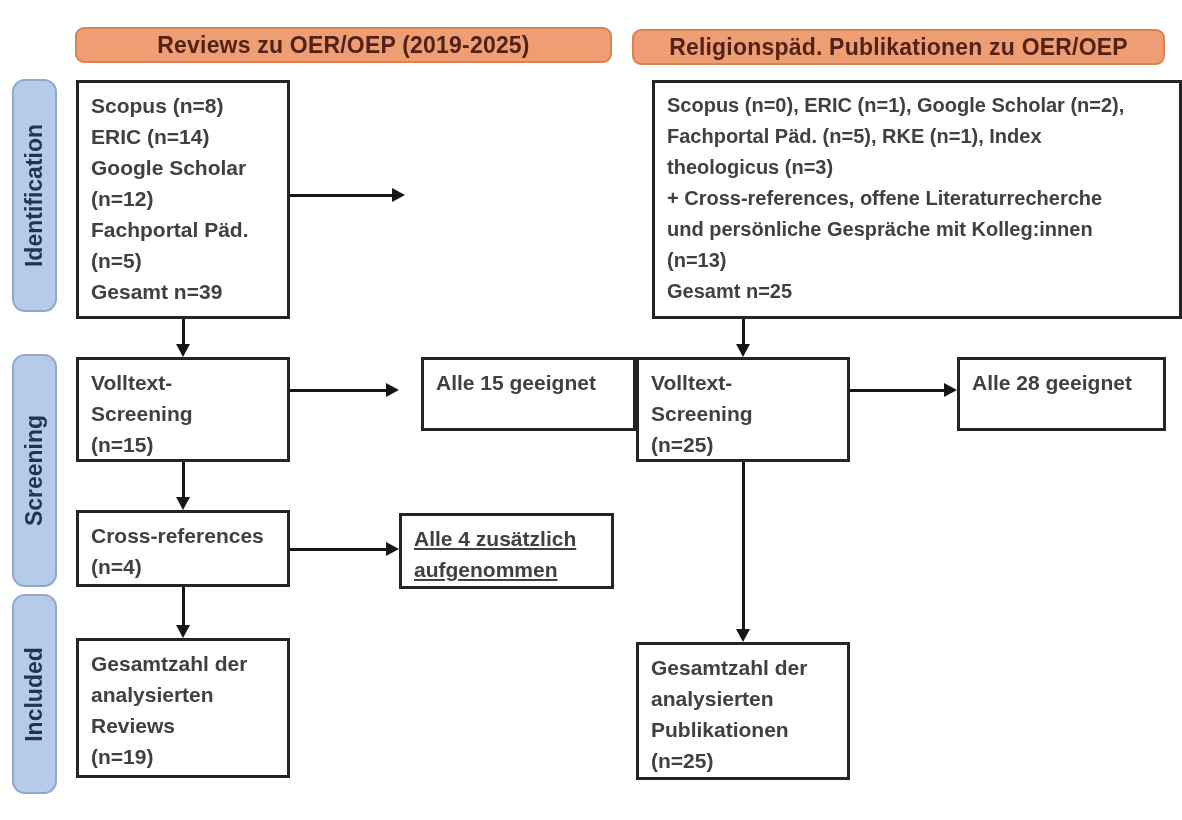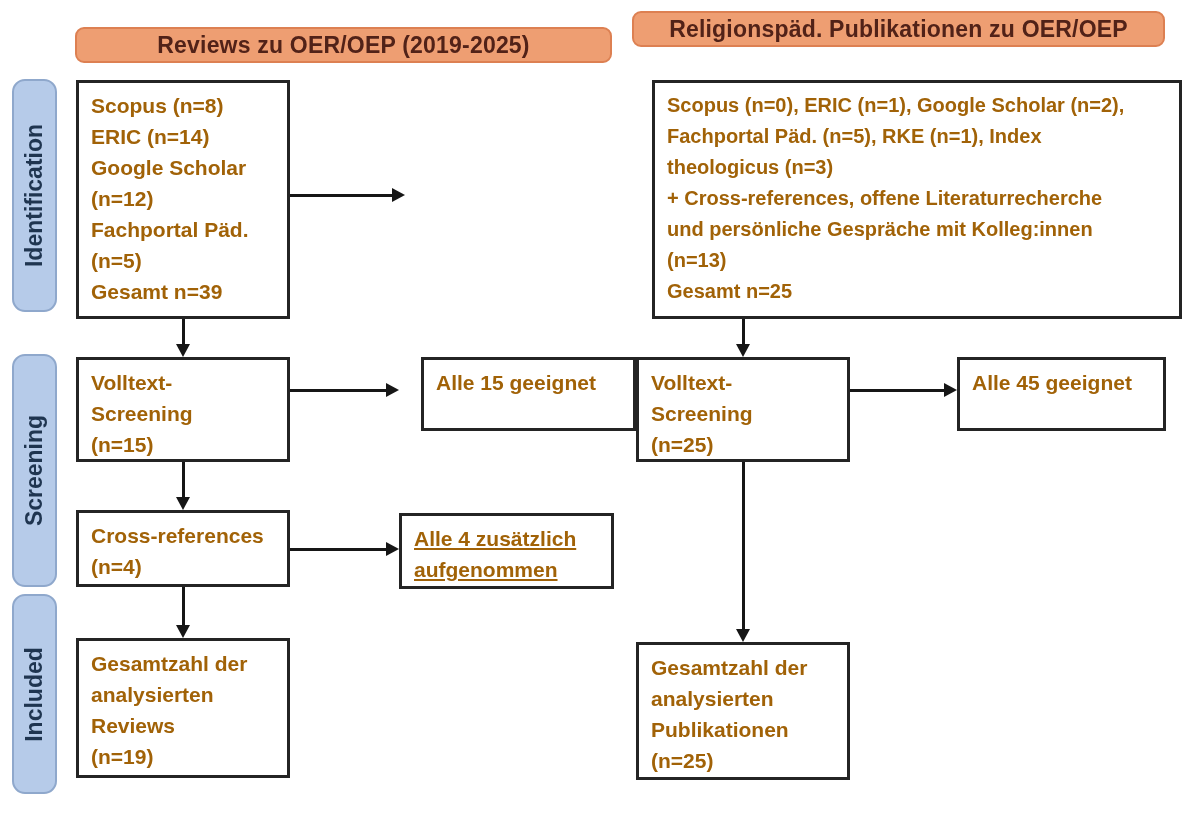--- a/index.html
+++ b/index.html
@@ -21,21 +21,21 @@
     border-radius: 9px;
     box-sizing: border-box;
     color: #512218;
     font-size: 23px;
     font-weight: 700;
     text-align: center;
     line-height: 32px;
     letter-spacing: 0.2px;
   }
   #header-left  { left: 75px;  top: 27px; width: 537px; }
-  #header-right { left: 632px; top: 11px; width: 533px; }
+  #header-right { left: 632px; top: 29px; width: 533px; }
 
   
   .stage-label {
     position: absolute;
     left: 12px;
     width: 45px;
     background: #B6CBE9;
     border: 2px solid #8FA8CC;
     border-radius: 13px;
     box-sizing: border-box;
@@ -53,21 +53,21 @@
   #stage-identification { top: 79px;  height: 233px; }
   #stage-screening      { top: 354px; height: 233px; }
   #stage-included       { top: 594px; height: 200px; }
 
   
   .flow-box {
     position: absolute;
     background: #ffffff;
     border: 3px solid #242424;
     box-sizing: border-box;
-    color: #a16207;
+    color: #404040;
     font-size: 21px;
     font-weight: 600;
     line-height: 1.48;
     padding: 7px 12px;
     white-space: pre-line;
     overflow: hidden;
   }
   #box-l-sources   { left: 76px;  top: 80px;  width: 214px; height: 239px; }
   #box-l-excluded  { left: 405px; top: 80px;  width: 205px; height: 239px; }
   #box-l-fulltext  { left: 76px;  top: 357px; width: 214px; height: 105px; }
@@ -150,21 +150,21 @@
   <div class="flow-box" id="box-r-sources">Scopus (n=0), ERIC (n=1), Google Scholar (n=2),
 Fachportal Päd. (n=5), RKE (n=1), Index
 theologicus (n=3)
 + Cross-references, offene Literaturrecherche
 und persönliche Gespräche mit Kolleg:innen
 (n=13)
 Gesamt n=25</div>
   <div class="flow-box" id="box-r-fulltext">Volltext-
 Screening
 (n=25)</div>
-  <div class="flow-box" id="box-r-ftresult">Alle 45 geeignet</div>
+  <div class="flow-box" id="box-r-ftresult">Alle 28 geeignet</div>
   <div class="flow-box" id="box-r-included">Gesamtzahl der
 analysierten
 Publikationen
 (n=25)</div>
 
   <div class="arrow-h" id="arrow-l-sources-excluded">
     <div class="line"></div>
     <div class="head"></div>
   </div>
   <div class="arrow-v" id="arrow-l-sources-down">

